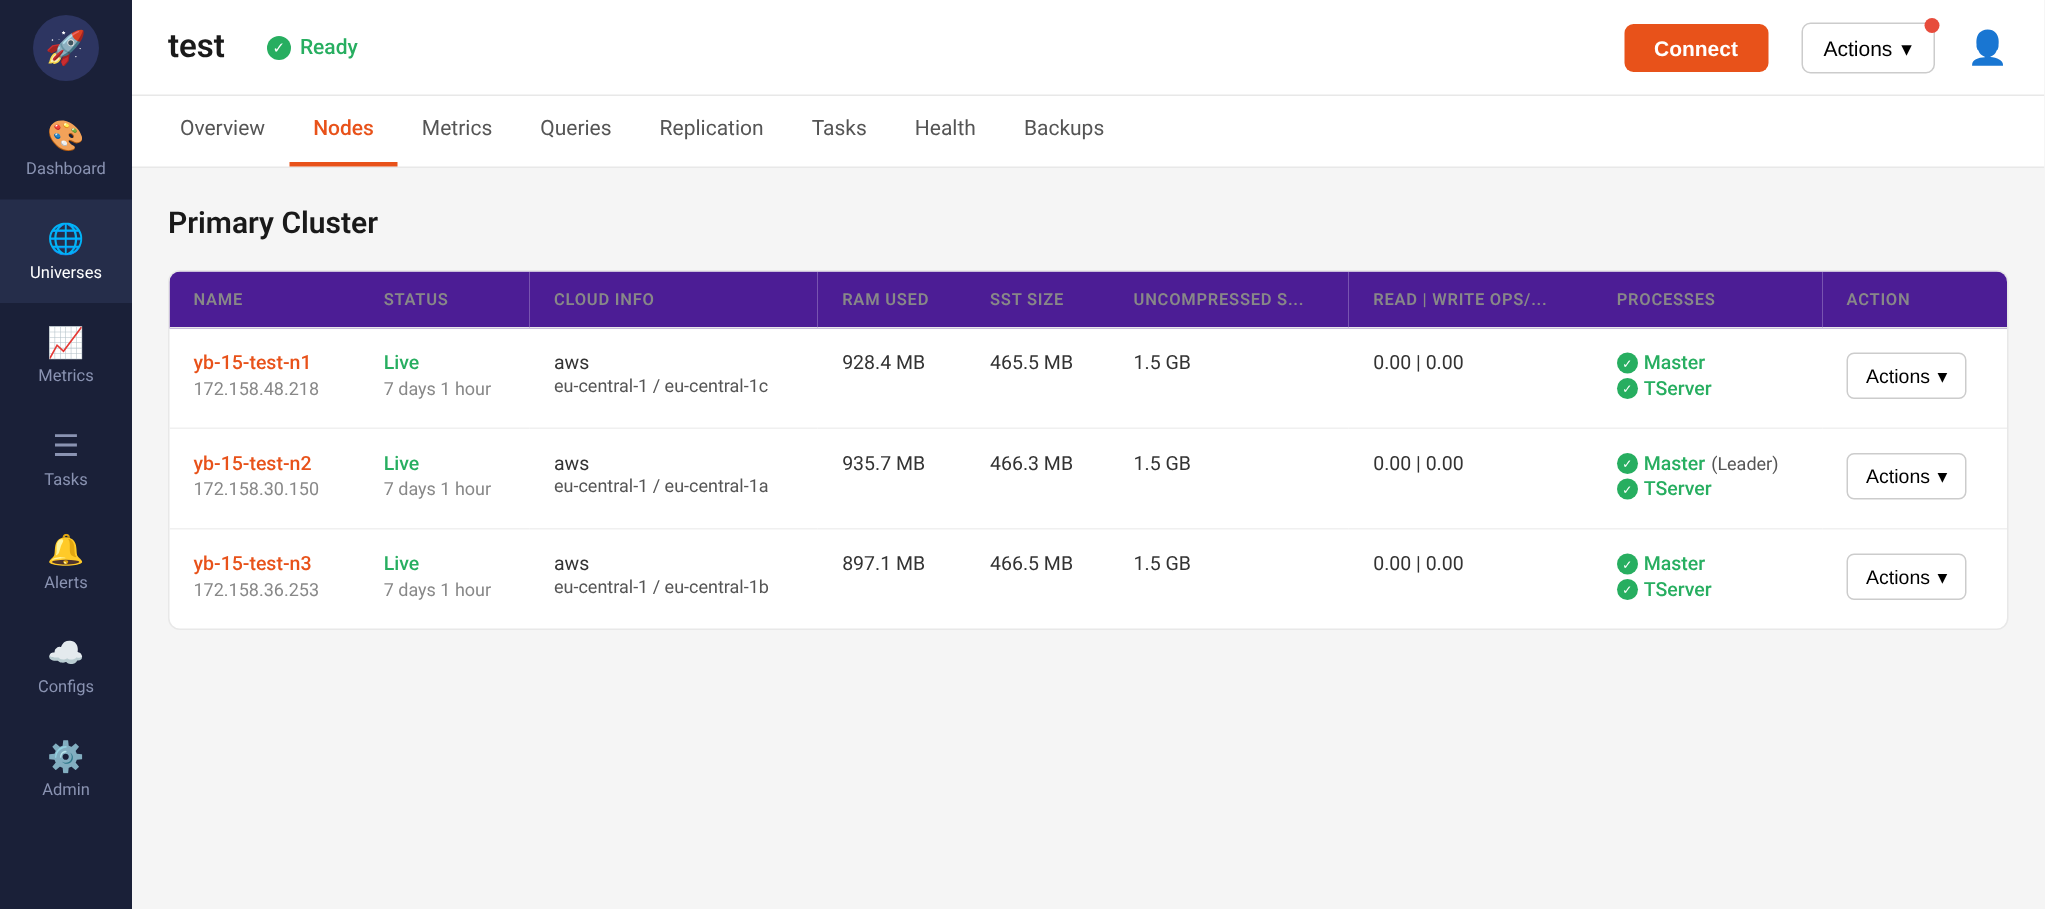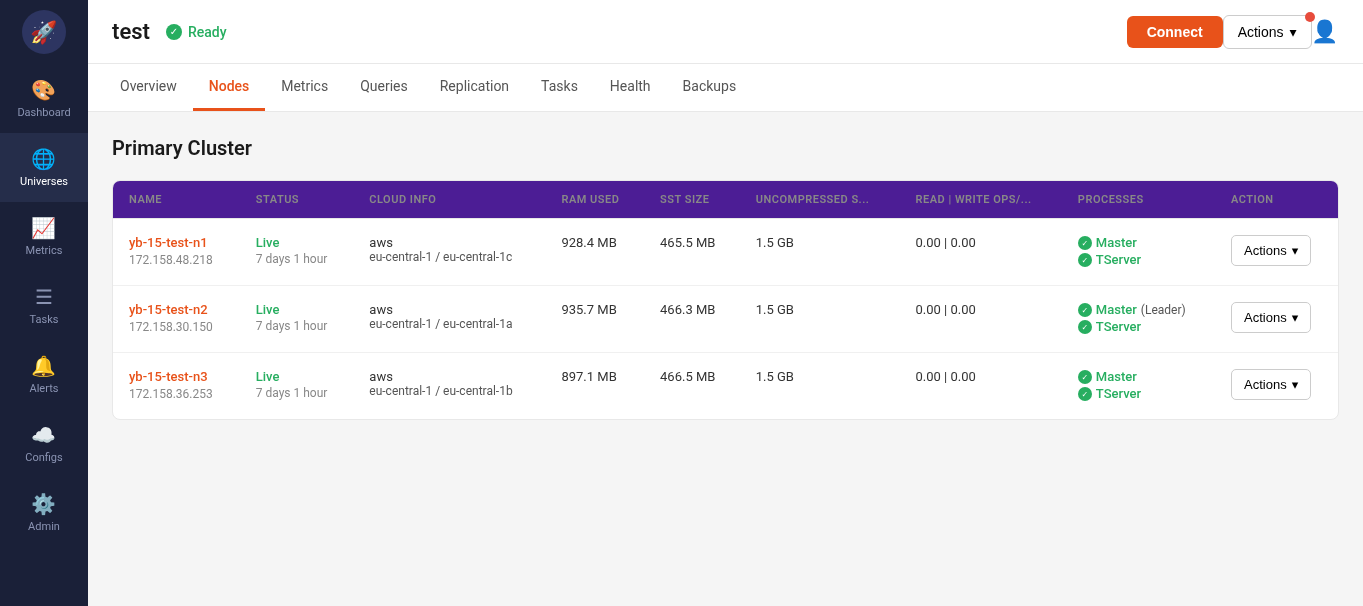--- a/index.html
+++ b/index.html
@@ -64,21 +64,21 @@
       border-bottom: 1px solid #e8e8e8;
       display: flex;
       align-items: center;
       height: 64px;
       flex-shrink: 0;
     }
     .header-title {
       font-size: 22px;
       font-weight: 600;
       color: #1a1a1a;
-      margin-right: 16px;
+      margin-right: 28px;
     }
     .status-badge {
       display: flex;
       align-items: center;
       gap: 6px;
       color: #27ae60;
       font-size: 14px;
       font-weight: 500;
     }
     .status-dot {
@@ -92,21 +92,21 @@
     }
     .status-dot::after {
       content: '✓';
       color: white;
       font-size: 10px;
     }
     .header-spacer { flex: 1; }
     .header-actions {
       display: flex;
       align-items: center;
-      gap: 0;
+      gap: 22px;
     }
     .btn-connect {
       background: #e8521a;
       color: white;
       border: none;
       padding: 8px 20px;
       border-radius: 6px;
       font-size: 14px;
       font-weight: 600;
       cursor: pointer;
@@ -221,21 +221,21 @@
       color: #27ae60;
       font-weight: 500;
     }
     .status-duration {
       color: #888;
       font-size: 12px;
       margin-top: 2px;
     }
     .process-item {
       display: flex;
-      align-items: flex-end;
+      align-items: flex-start;
       gap: 4px;
       margin-bottom: 2px;
     }
     .process-dot {
       width: 14px;
       height: 14px;
       background: #27ae60;
       border-radius: 50%;
       display: flex;
       align-items: center;

